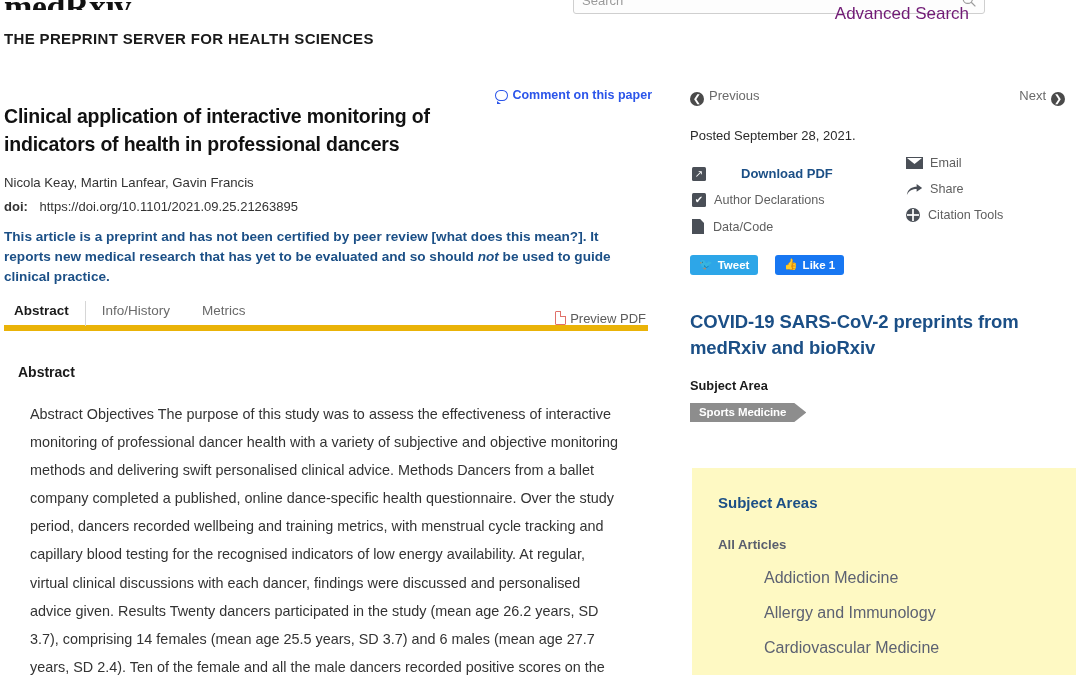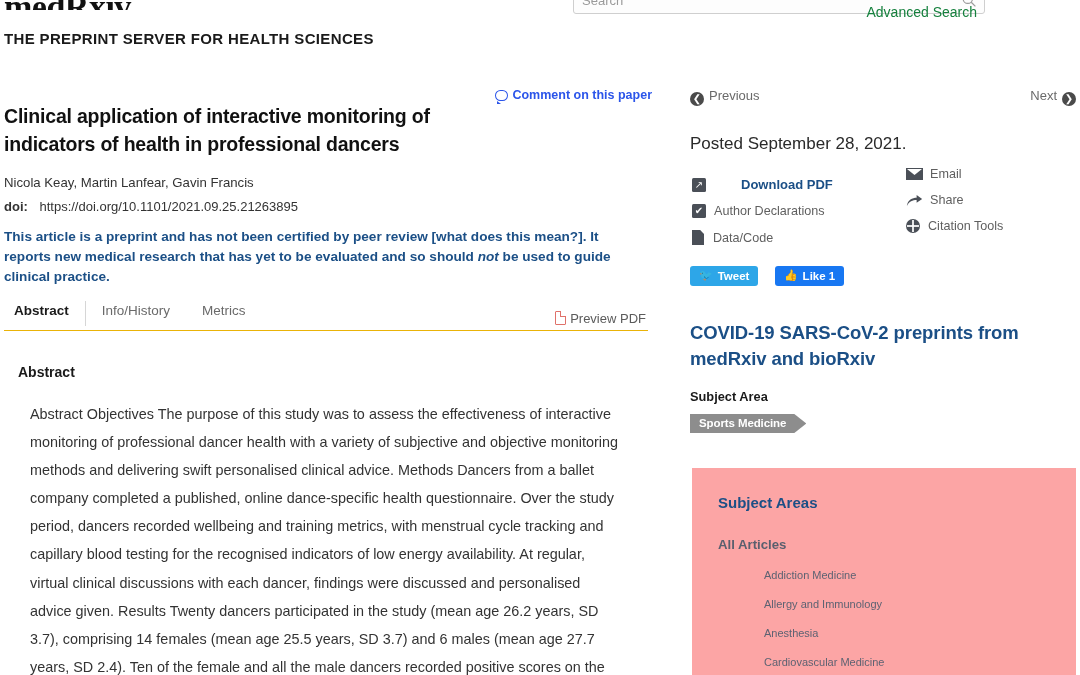--- a/index.html
+++ b/index.html
@@ -47,22 +47,22 @@
     font-family: "Liberation Sans", sans-serif;
     font-size: 13px; color: #6d6d6d;
     padding: 0 8px;
   }
   .search-input::placeholder { color: #9a9a9a; }
   .search-icon {
     position: absolute; right: 7px; top: 5px;
     width: 16px; height: 16px; color: #9a9a9a;
   }
   .adv-search {
-    position: absolute; right: 8px; top: 18px;
-    font-size: 14px; color: #15803d; text-decoration: none;
+    position: absolute; right: 16px; top: 18px;
+    font-size: 17px; color: #701a75; text-decoration: none;
     cursor: pointer;
   }
 
   
   .left-col { position: absolute; left: 4px; top: 86px; width: 648px; }
 
   .comment-link {
     float: right;
     font-size: 12.5px; font-weight: bold; color: #2b55ea;
     text-decoration: none; cursor: pointer;
@@ -102,21 +102,21 @@
     margin-top: 13px; max-width: 632px;
     font-size: 13.6px; font-weight: bold; color: #1b4f86;
     line-height: 1.48;
   }
   .preprint-note .ital { font-style: italic; }
   .preprint-note a { color: #1b4f86; text-decoration: none; }
 
   
   .tabs {
     margin-top: 10px; position: relative;
-    height: 30px; border-bottom: 1px solid #eab308;
+    height: 30px; border-bottom: 6px solid #eab308;
     width: 644px;
   }
   .tab {
     display: inline-block; font-size: 13.5px; color: #6a6a6a;
     padding: 2px 16px 8px 16px; cursor: pointer;
     text-decoration: none;
   }
   .tab:first-child { padding-left: 10px; }
   .tab.active {
     color: #1a1a1a; font-weight: bold;
@@ -148,32 +148,32 @@
   }
 
   
   .right-col { position: absolute; left: 690px; top: 86px; width: 386px; }
 
   .prevnext { position: relative; height: 22px; }
   .pn-link {
     font-size: 13px; color: #6a6a6a; text-decoration: none; cursor: pointer;
   }
   .pn-prev { position: absolute; left: 0; top: 2px; }
-  .pn-next { position: absolute; right: 0; top: 2px; }
+  .pn-next { position: absolute; right: 11px; top: 2px; }
   .circ-arrow {
     display: inline-block; width: 14px; height: 14px;
     border-radius: 50%; background: #4a4a4a; color: #fff;
     font-size: 10px; line-height: 14px; text-align: center;
     vertical-align: -2px;
     font-family: "DejaVu Sans", sans-serif;
   }
   .pn-prev .circ-arrow { margin-right: 5px; }
   .pn-next .circ-arrow { margin-left: 5px; }
 
-  .posted { margin-top: 26px; font-size: 17px; color: #2a2a2a; }
+  .posted { margin-top: 20px; font-size: 13px; color: #2a2a2a; }
 
   .actions { position: relative; margin-top: 23px; height: 74px; }
   .act-col-left { position: absolute; left: 2px; top: 0; width: 190px; }
   .act-col-right { position: absolute; left: 216px; top: -10px; width: 185px; }
   .act-row {
     display: flex; align-items: center;
     margin-bottom: 12px; cursor: pointer; text-decoration: none;
   }
   .act-label { font-size: 12.6px; color: #5f5f5f; }
   .act-row.primary .act-label { color: #1b4f86; font-weight: bold; font-size: 13px; padding-left: 27px; }
@@ -242,29 +242,29 @@
     background: #8d8d8d; color: #fff;
     font-size: 11.5px; font-weight: bold;
     padding: 0 20px 0 9px;
     clip-path: polygon(0 0, calc(100% - 12px) 0, 100% 50%, calc(100% - 12px) 100%, 0 100%);
     cursor: pointer; letter-spacing: -0.1px;
   }
 
   .subj-box {
     position: absolute; left: 2px; top: 382px;
     width: 384px; height: 207px;
-    background: #fca5a5;
+    background: #fef9c3;
     padding: 26px 0 16px 26px;
     overflow: hidden;
   }
   .subj-box-title { font-size: 15px; font-weight: bold; color: #1b4f86; }
   .subj-all { margin-top: 26px; font-size: 13.2px; font-weight: bold; color: #5a5f6e; }
   .subj-list { margin-top: 17px; padding-left: 46px; }
   .subj-item {
-    display: block; font-size: 11px; color: #5d6272;
+    display: block; font-size: 16px; color: #5d6272;
     margin-bottom: 17px; text-decoration: none; cursor: pointer;
   }
 </style>
 </head>
 <body>
 
 <div class="page">
 
   <div class="brand">
     <div class="brand-logo">medRxiv</div>
@@ -375,19 +375,18 @@
 
     <div class="subj-area-label">Subject Area</div>
     <span class="tag">Sports Medicine</span>
 
     <div class="subj-box">
       <div class="subj-box-title">Subject Areas</div>
       <div class="subj-all">All Articles</div>
       <div class="subj-list">
         <a class="subj-item">Addiction Medicine</a>
         <a class="subj-item">Allergy and Immunology</a>
-        <a class="subj-item">Anesthesia</a>
         <a class="subj-item">Cardiovascular Medicine</a>
       </div>
     </div>
 
   </div>
 </div>
 
 </body></html>

